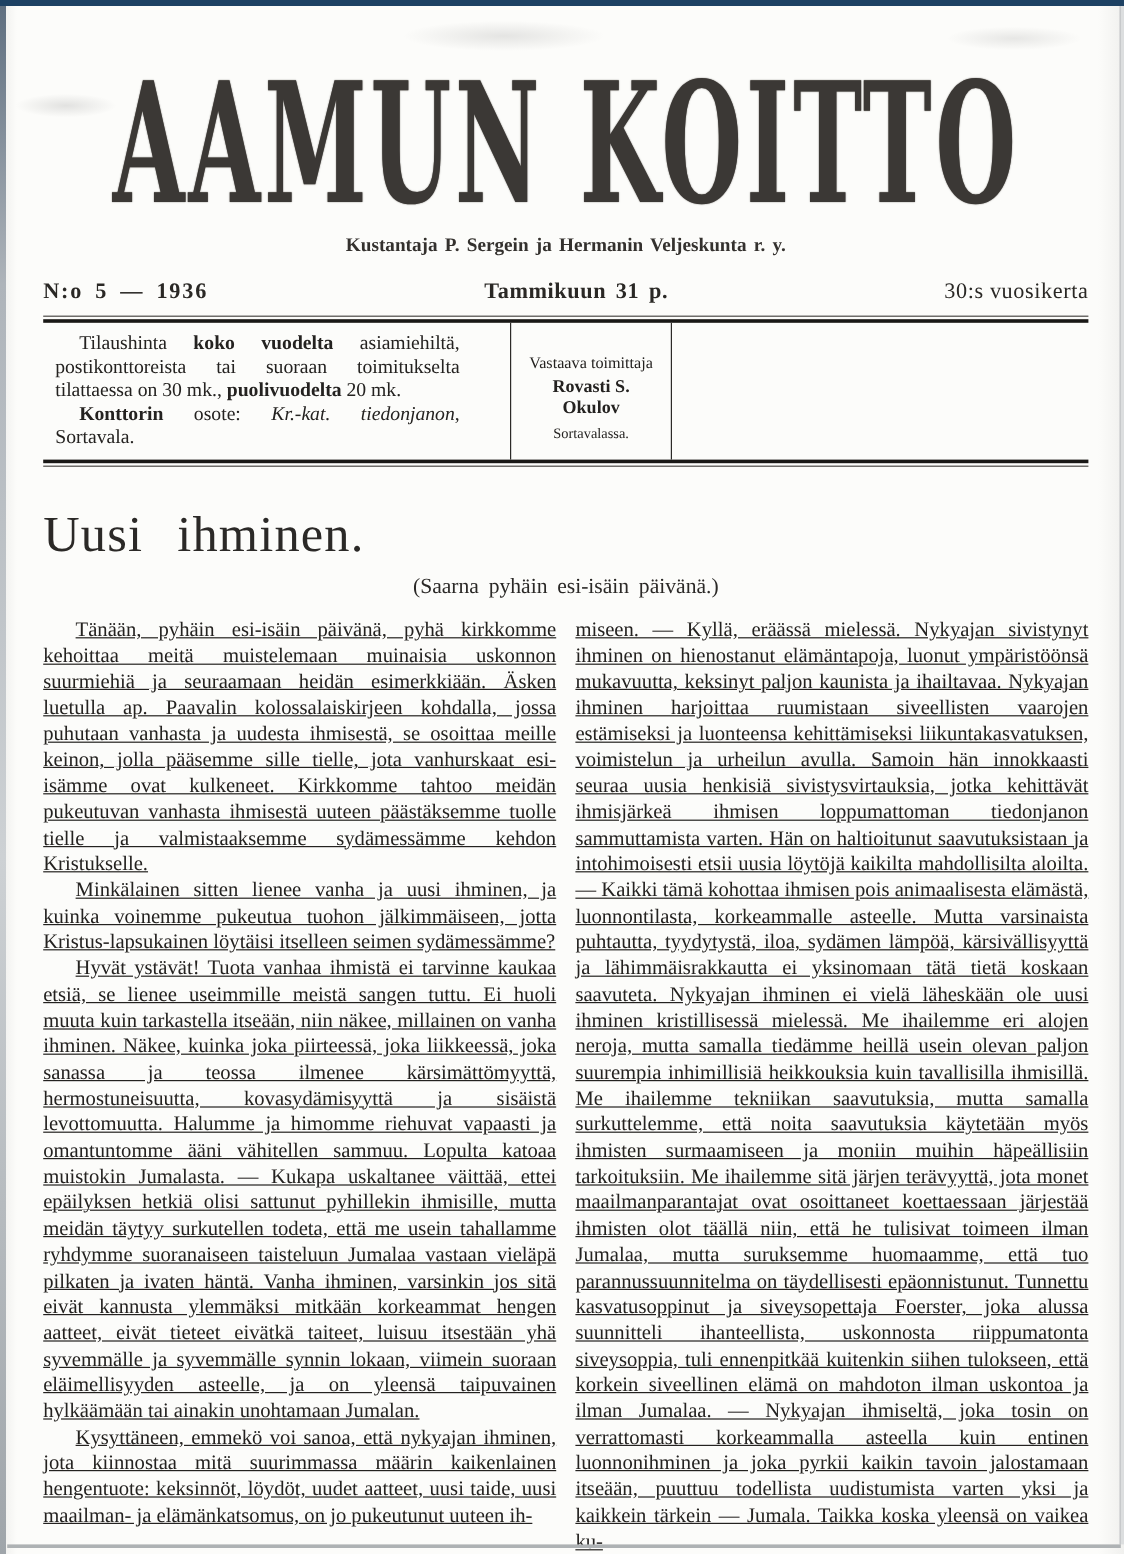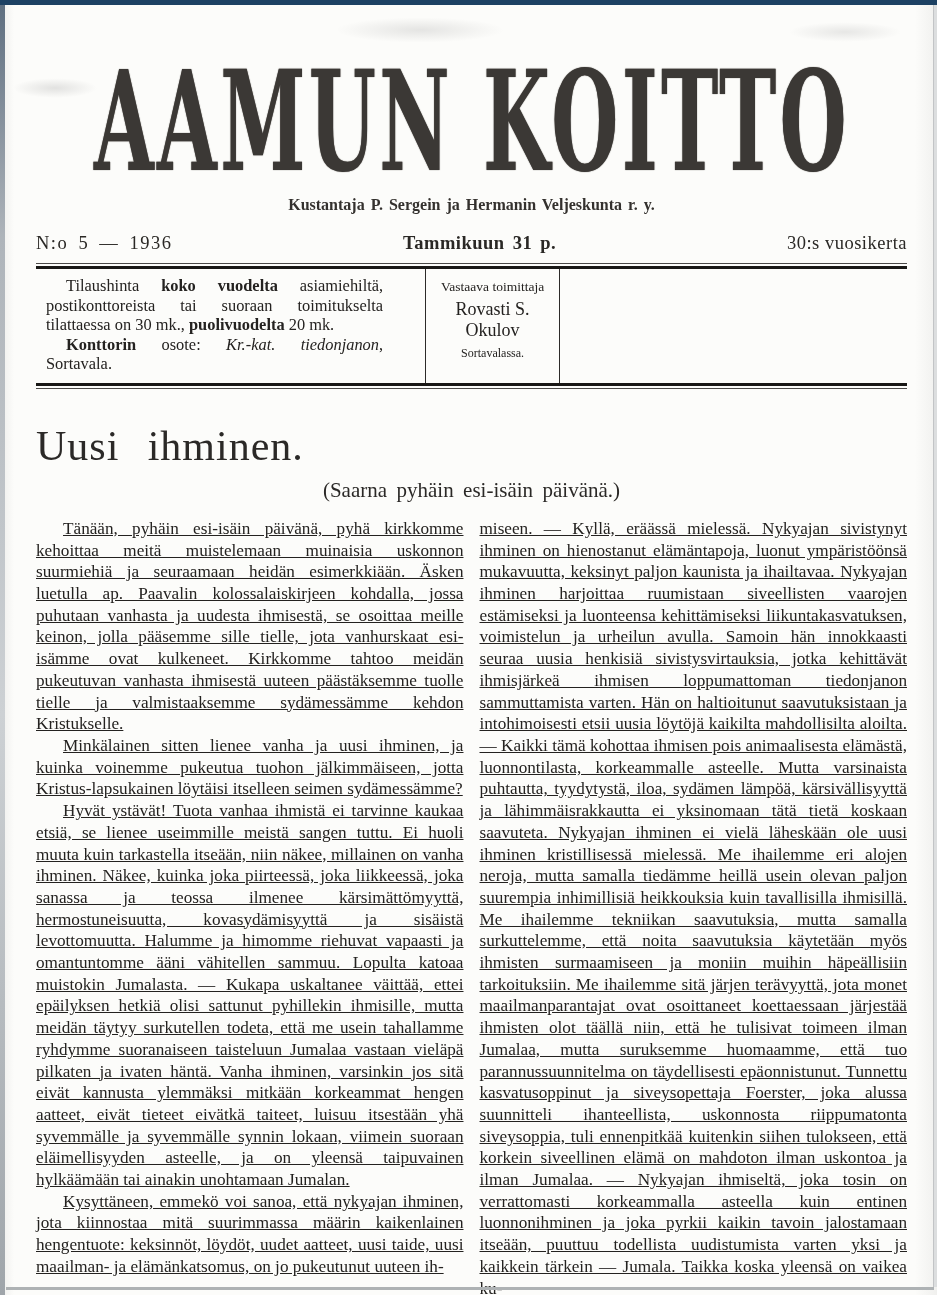--- a/index.html
+++ b/index.html
@@ -37,44 +37,44 @@
   .mast-sub { text-align:center; margin-top:14px; }
   .mast-sub > span {
     display:inline-block; transform:scaleX(0.9); transform-origin:center;
     font-family:"Liberation Sans", sans-serif; font-weight:700; font-size:20px;
     color:#2f2c29; letter-spacing:0px; white-space:nowrap;
   }
   .mast-pub { text-align:center; margin-top:9px; font-weight:700; font-size:16px; color:#34312e; word-spacing:2px; }
 
   
   .issue-bar { display:flex; justify-content:space-between; align-items:baseline; margin-top:19px; font-size:18.5px; color:#2a2825; }
-  .issue-number { letter-spacing:1.5px; word-spacing:4px; }
+  .issue-number { letter-spacing:1.5px; word-spacing:4px;font-weight:bold; }
   .issue-date   { font-weight:700; letter-spacing:0.5px; word-spacing:3px; }
   .issue-volume { letter-spacing:0.5px; }
 
   
   .rule-thin { height:1px; background:#4c4a48; }
   .rule-a { margin-top:9px; }
   .rule-b { margin-top:2px; }
   .info-box { margin-top:2px; border-top:3px solid #191816; border-bottom:3px solid #191816; display:flex;gap:32px; }
   .ib-col { box-sizing:border-box; padding:7px 10px 9px; }
   .ib-sub { width:41%; font-size:16.4px; line-height:19.6px; text-align:justify; }
   .ib-sub p { margin:0; text-indent:20px; }
-  .ib-ed  { width:15.5%; border-left:1.5px solid #2c2a28; border-right:1.5px solid #2c2a28; text-align:center; padding-top:10px; }
+  .ib-ed  { width:15.5%; border-left:1.5px solid #2c2a28; border-right:1.5px solid #2c2a28; text-align:center; padding-top:26px; }
   .ib-ed-role { font-size:13.5px; }
-  .ib-ed-name { font-size:18px; font-weight:400; margin-top:4px; }
+  .ib-ed-name { font-size:15px; font-weight:700; margin-top:4px; }
   .ib-ed-place{ font-size:12px; margin-top:5px; }
   .ib-pub { width:43.5%; font-size:16.4px; line-height:20px; text-align:justify; }
   .ib-pub p { margin:0; text-indent:20px; }
   b.inkbold { font-weight:700; }
   i.inkital { font-style:italic; }
 
   
   .article-title { text-align:left; margin-top:33px; font-size:42px; font-weight:400; color:#2b2927; word-spacing:0.4em; letter-spacing:1px; }
-  .article-sub   { text-align:center; margin-top:8px; font-size:21px; color:#2b2927; word-spacing:0.2em; }
+  .article-sub   { text-align:center; margin-top:8px; font-size:18px; color:#2b2927; word-spacing:0.2em; }
   .columns { display:flex; gap:16px; margin-top:15px; }
   .colm { flex:1; min-width:0; font-size:17.2px; line-height:21.7px; text-align:justify; color:#242220; hyphens:none; }
   .para { margin:0; text-indent:27px;text-decoration:underline; }
   .para.cont { text-indent:0; }
 </style>
 </head>
 <body>
 
 <div class="page">
   <div class="scan-topbar"></div>

